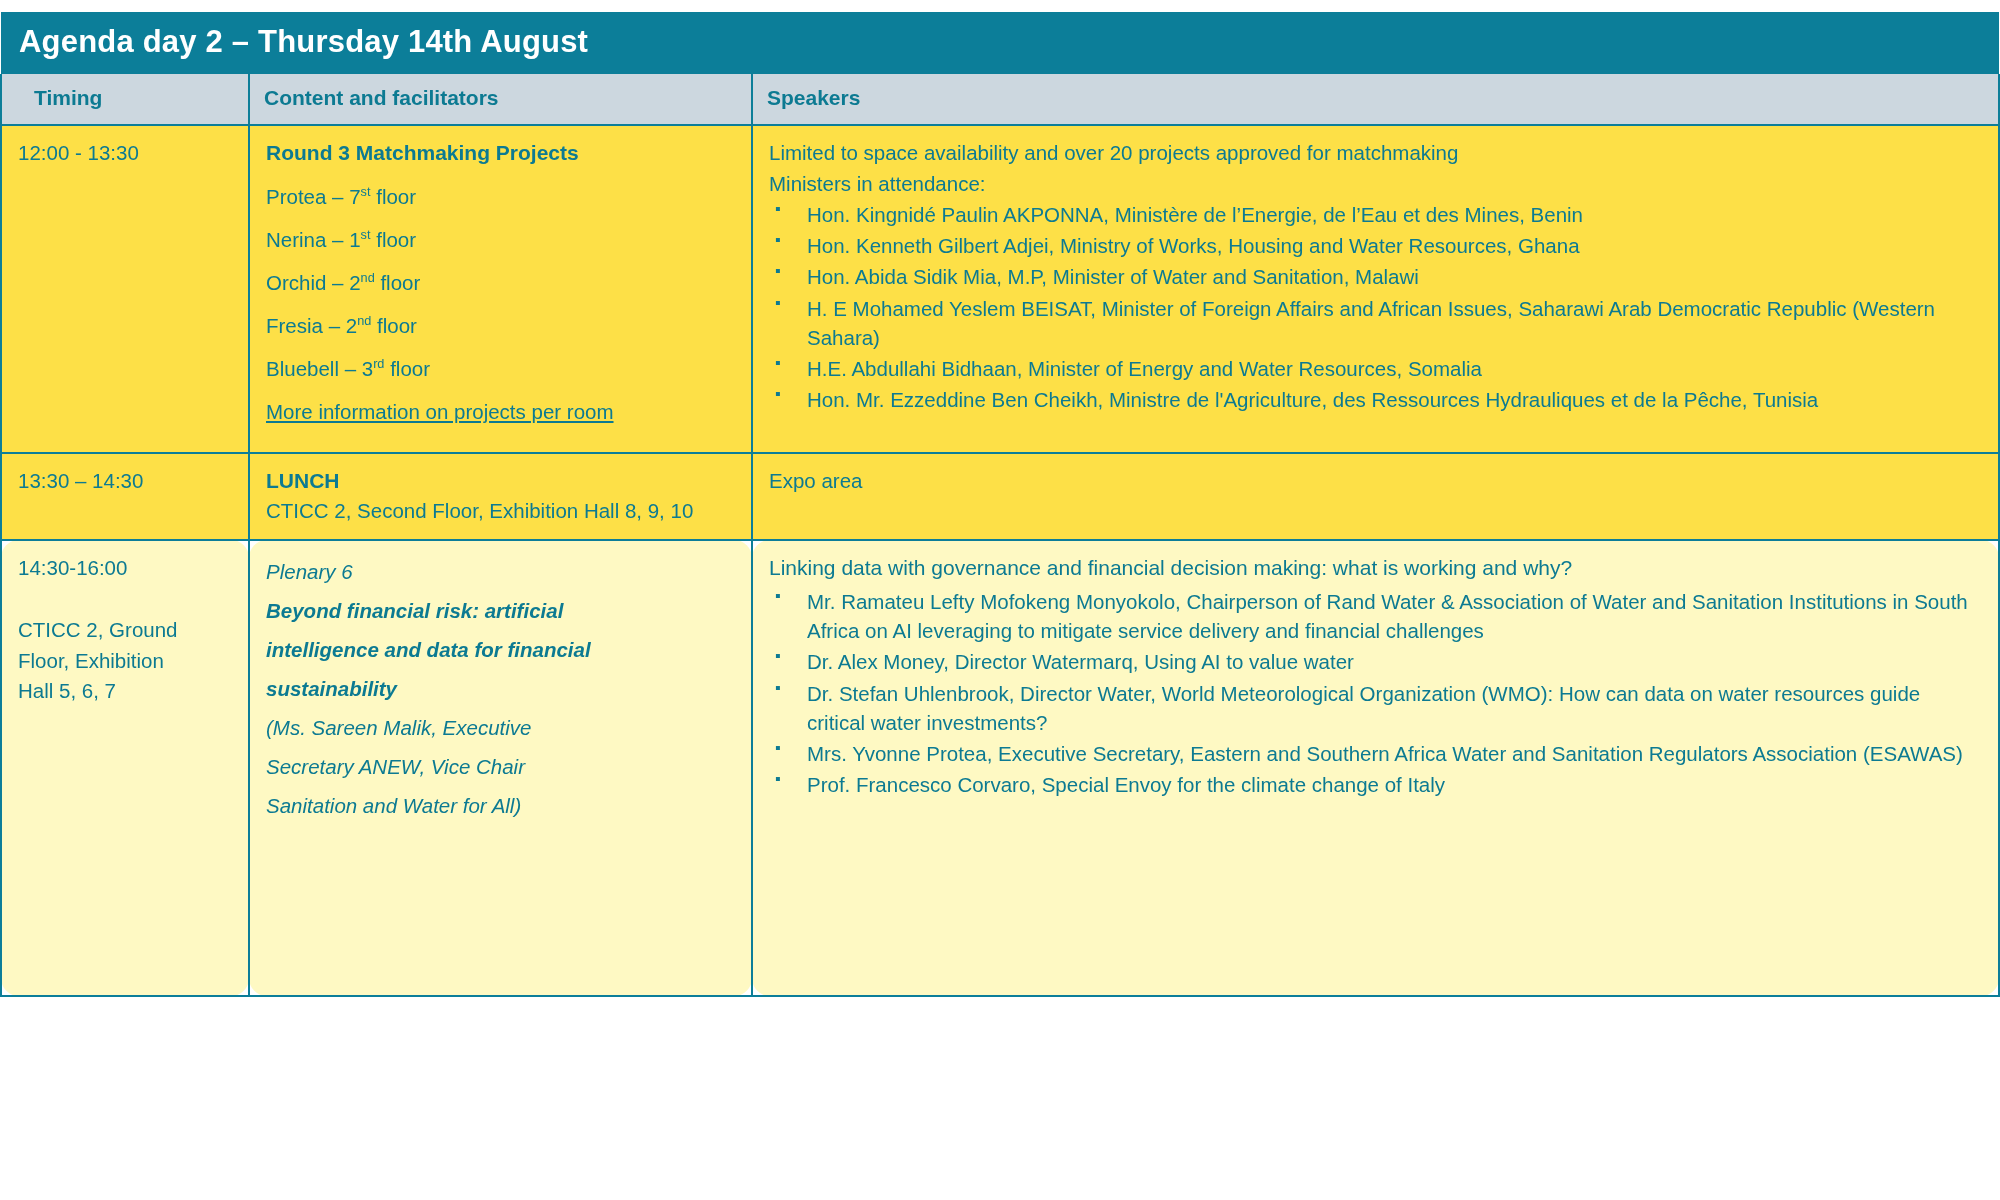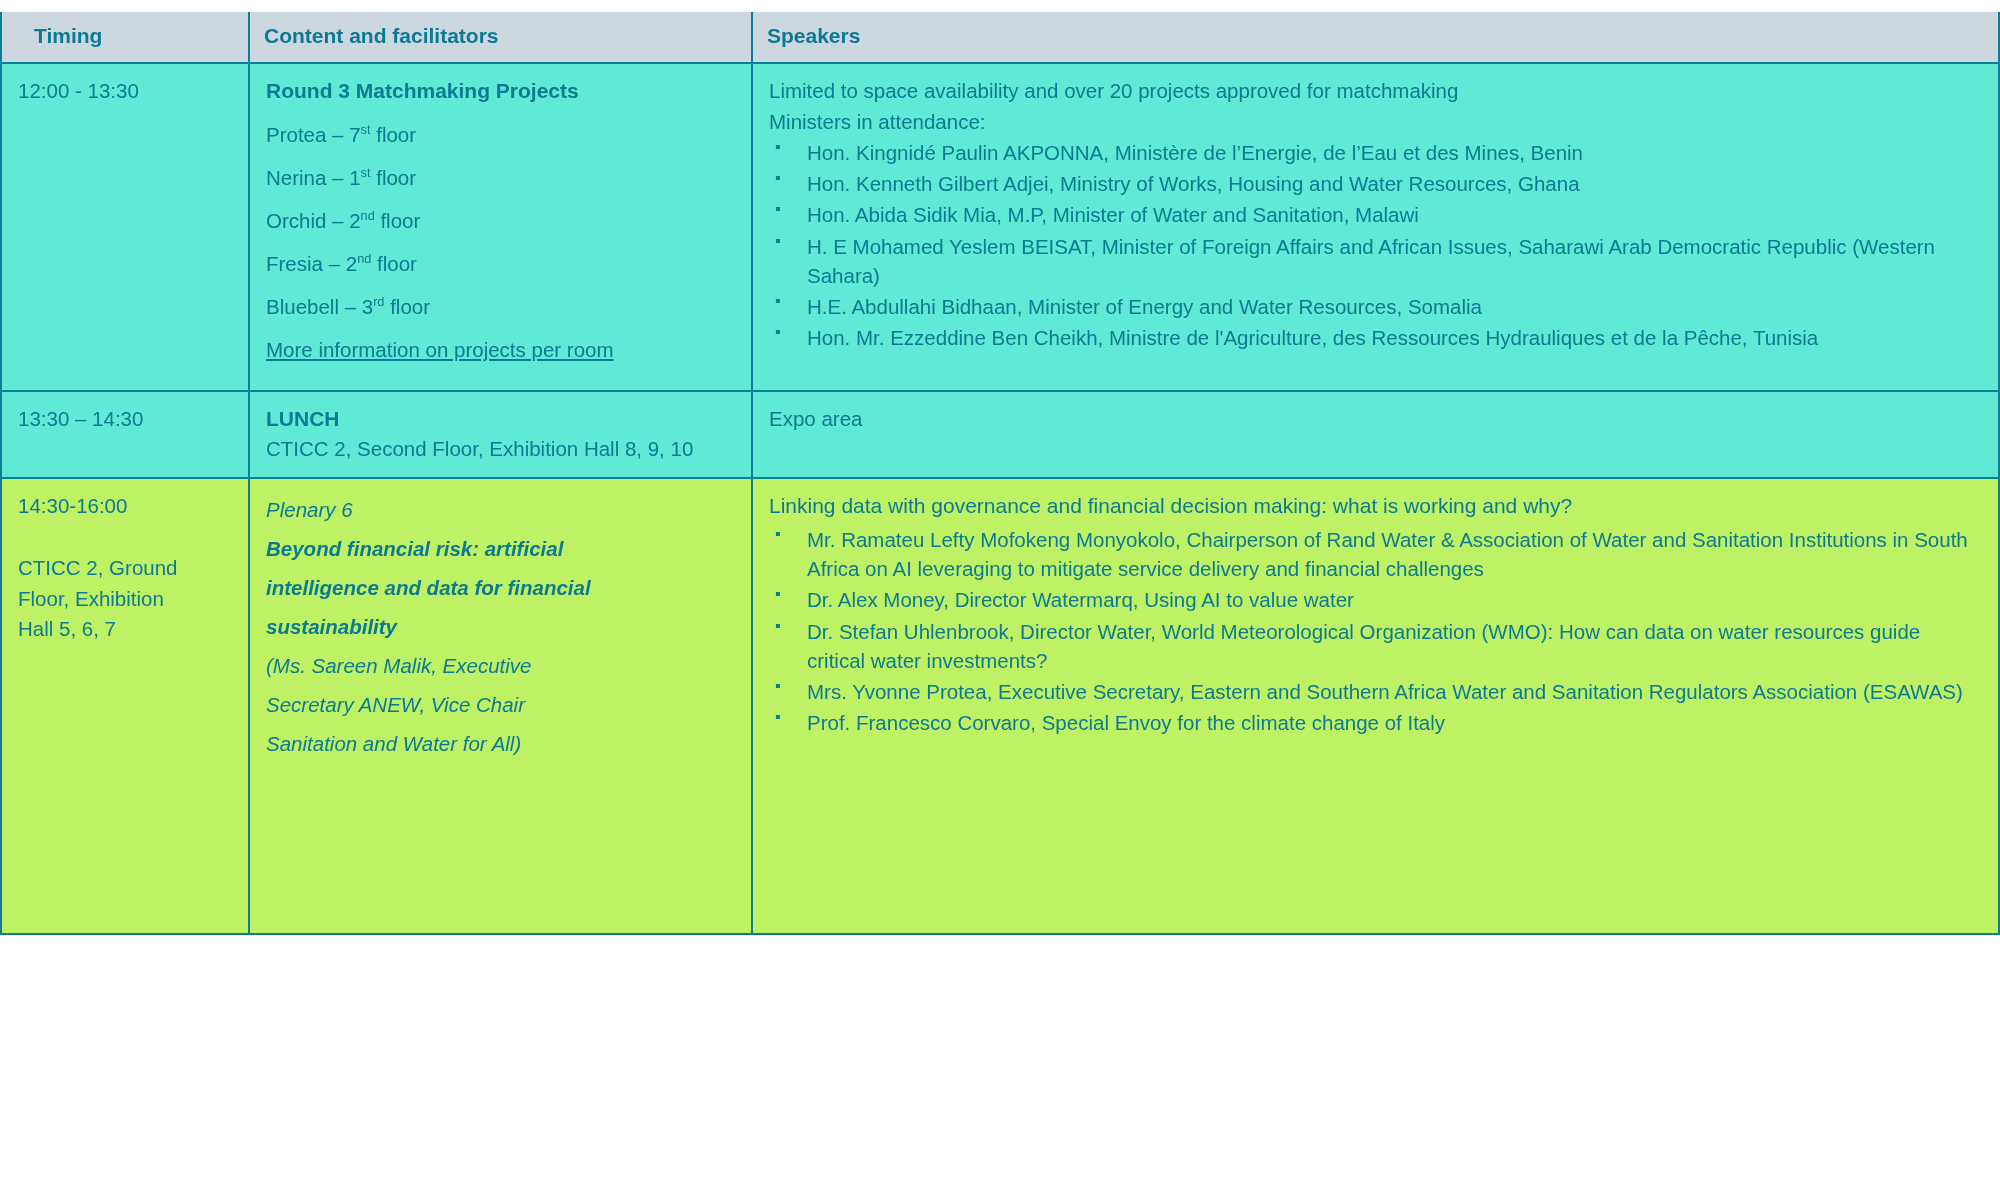--- a/index.html
+++ b/index.html
@@ -57,22 +57,22 @@
 
   td.cell {
     border-left: 2px solid #0c7e99;
     border-right: 2px solid #0c7e99;
     border-bottom: 2px solid #0c7e99;
     vertical-align: top;
     padding: 12px 16px 12px 16px;
     font-size: 20.5px;
     line-height: 1.42;
   }
-  .bg-green { background: #5eead4; }
-  .bg-grey { background: #bef264; }
+  .bg-green { background: #fde047; }
+  .bg-grey { background: #fef9c3; border-radius: 18px; }
 
   .timing { font-size: 20.5px; line-height: 1.5; }
 
   .content-title { font-weight: bold; font-size: 21px; margin-bottom: 14px; }
   .content-line { margin-bottom: 14px; }
   .content-line.tight { margin-bottom: 2px; }
   .content-link { text-decoration: underline; }
   sup { font-size: 0.62em; vertical-align: super; line-height: 0; }
 
   .spk-line { margin-bottom: 2px; }
@@ -104,20 +104,25 @@
 <body>
 
 <div class="page">
   <table class="agenda-table">
     <colgroup>
       <col class="c-timing">
       <col class="c-content">
       <col class="c-speakers">
     </colgroup>
     <tbody>
+      <tr class="title-row">
+        <td colspan="3">
+          <div class="title-text">Agenda day 2 – Thursday 14th August</div>
+        </td>
+      </tr>
 
       <tr class="head-row">
         <td class="first">Timing</td>
         <td>Content and facilitators</td>
         <td>Speakers</td>
       </tr>
 
       <tr>
         <td class="cell bg-green">
           <div class="timing">12:00 - 13:30</div>

